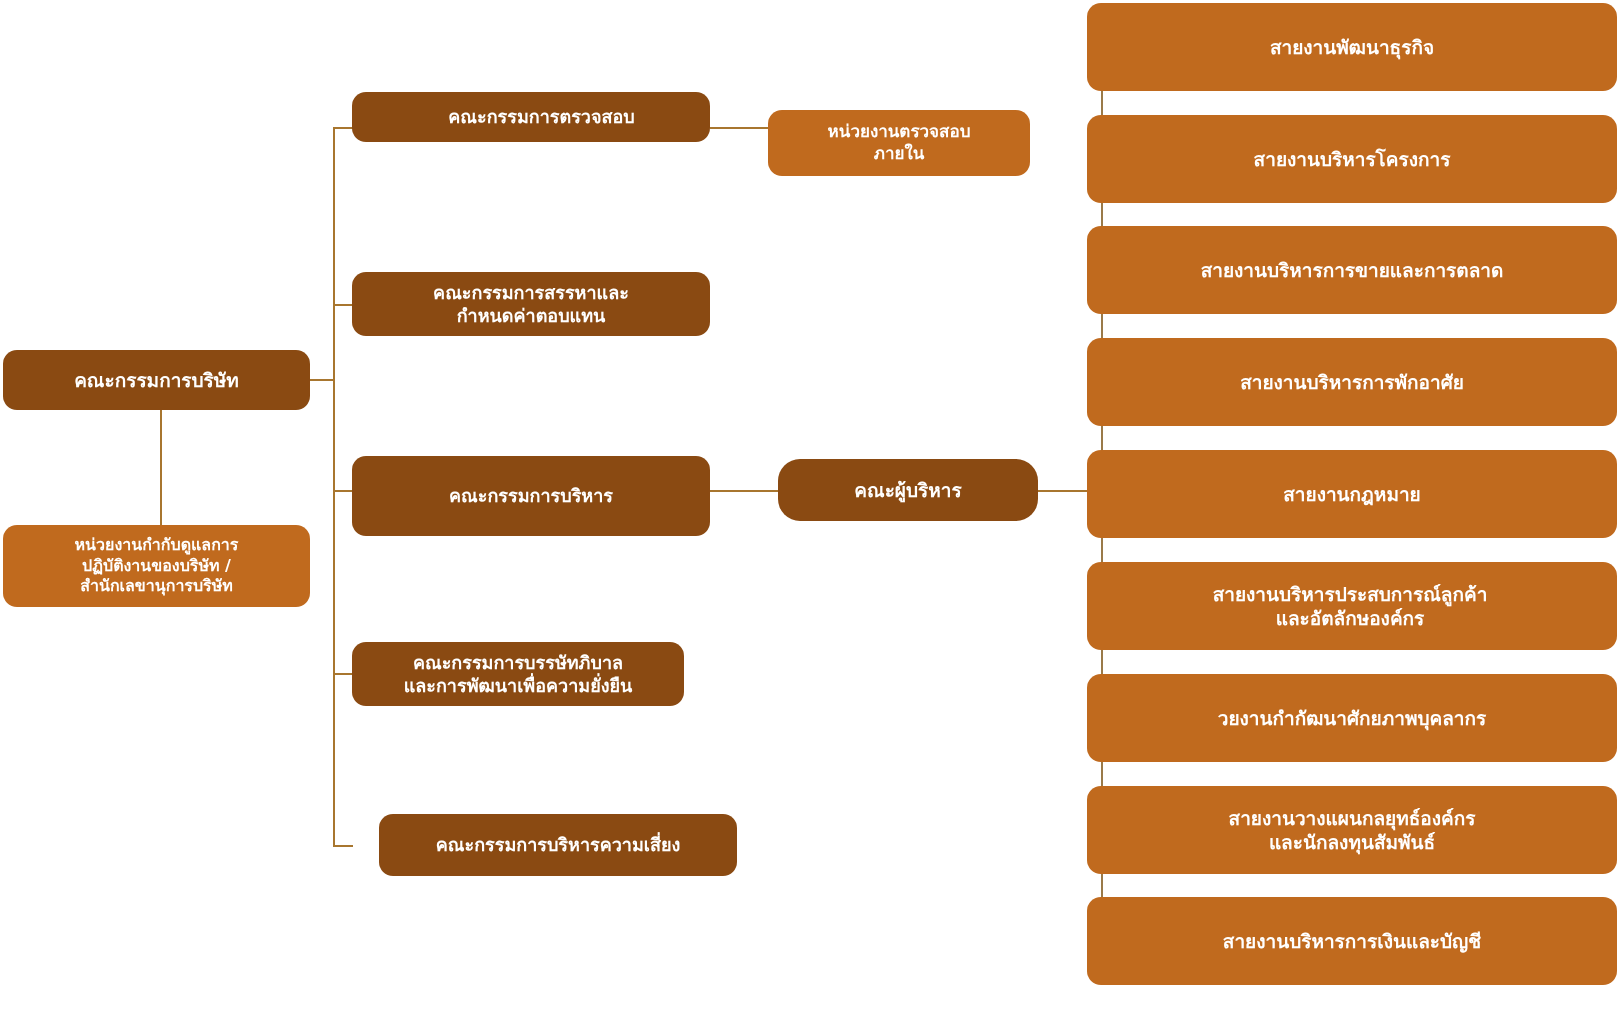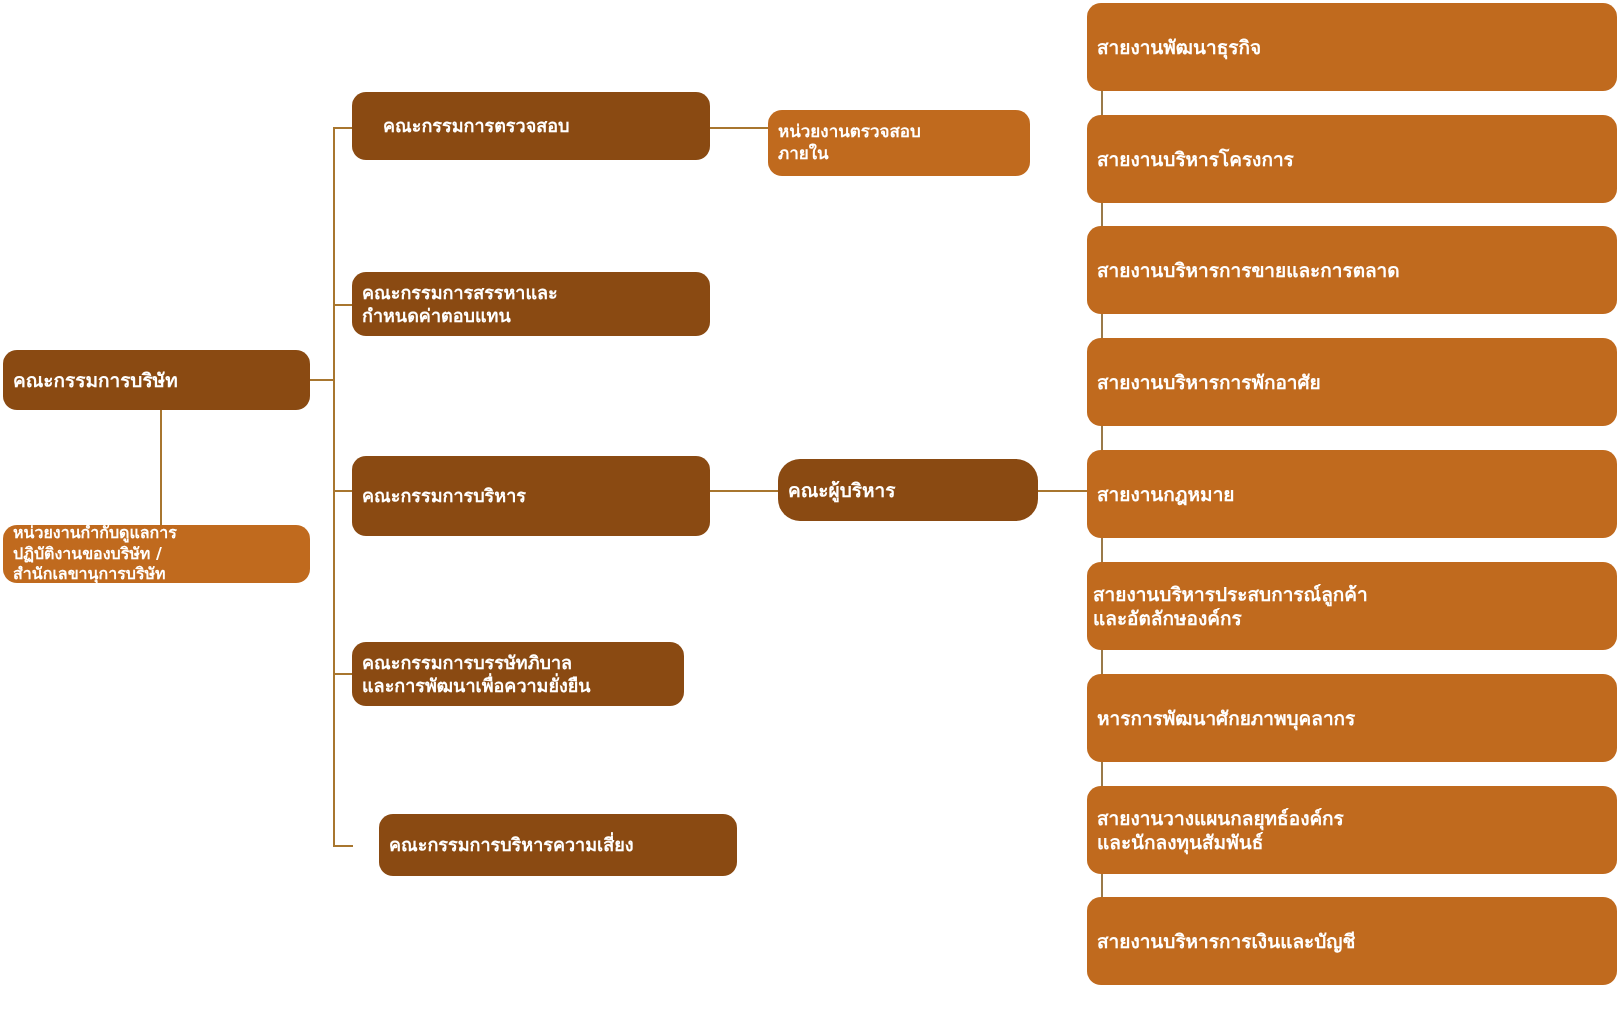--- a/index.html
+++ b/index.html
@@ -17,20 +17,21 @@
     height: 1022px;
     background: #ffffff;
     overflow: hidden;
   }
   .node {
     position: absolute;
     box-sizing: border-box;
     display: flex;
     align-items: center;
     justify-content: center;
+    text-align: center;
     color: #ffffff;
     font-weight: bold;
     border-radius: 14px;
     padding: 4px 10px;
     line-height: 1.28;
     z-index: 2;
     white-space: pre-line;
   }
   .node.dark  { background: #8A4A12; }
   .node.light { background: #C06A1E; }
@@ -79,27 +80,27 @@
   <div class="conn h dim" style="left:1101px; top:494px; width:22px;"></div>
   <div class="conn h dim" style="left:1101px; top:606px; width:22px;"></div>
   <div class="conn h dim" style="left:1101px; top:718px; width:22px;"></div>
   <div class="conn h dim" style="left:1101px; top:829px; width:22px;"></div>
   <div class="conn h dim" style="left:1101px; top:941px; width:22px;"></div>
 
   <div class="node dark" style="left:3px; top:350px; width:307px; height:60px; font-size:19px;">
     <span class="node-label">คณะกรรมการบริษัท</span>
   </div>
 
-  <div class="node light" style="left:3px; top:525px; width:307px; height:58px; font-size:16px;">
+  <div class="node light" style="left:3px; top:525px; width:307px; height:82px; font-size:16px;">
     <span class="node-label">หน่วยงานกำกับดูแลการ
 ปฏิบัติงานของบริษัท /
 สำนักเลขานุการบริษัท</span>
   </div>
 
-  <div class="node dark" style="left:352px; top:92px; width:358px; height:68px; font-size:18px;padding-left:31px;">
+  <div class="node dark" style="left:352px; top:92px; width:358px; height:50px; font-size:18px;padding-left:31px;">
     <span class="node-label">คณะกรรมการตรวจสอบ</span>
   </div>
 
   <div class="node dark" style="left:352px; top:272px; width:358px; height:64px; font-size:18px;">
     <span class="node-label">คณะกรรมการสรรหาและ
 กำหนดค่าตอบแทน</span>
   </div>
 
   <div class="node dark" style="left:352px; top:456px; width:358px; height:80px; font-size:18px;">
     <span class="node-label">คณะกรรมการบริหาร</span>
@@ -142,21 +143,21 @@
   <div class="node light" style="left:1087px; top:450px; width:530px; height:88px; font-size:19px;">
     <span class="node-label">สายงานกฎหมาย</span>
   </div>
 
   <div class="node light" style="left:1087px; top:562px; width:530px; height:88px; font-size:19px;padding-left:6px;">
     <span class="node-label">สายงานบริหารประสบการณ์ลูกค้า
 และอัตลักษองค์กร</span>
   </div>
 
   <div class="node light" style="left:1087px; top:674px; width:530px; height:88px; font-size:19px;">
-    <span class="node-label">หารการพัฒนาศักยภาพบุคลากร</span>
+    <span class="node-label">วยงานกำกัฒนาศักยภาพบุคลากร</span>
   </div>
 
   <div class="node light" style="left:1087px; top:786px; width:530px; height:88px; font-size:19px;">
     <span class="node-label">สายงานวางแผนกลยุทธ์องค์กร
 และนักลงทุนสัมพันธ์</span>
   </div>
 
   <div class="node light" style="left:1087px; top:897px; width:530px; height:88px; font-size:19px;">
     <span class="node-label">สายงานบริหารการเงินและบัญชี</span>
   </div>

